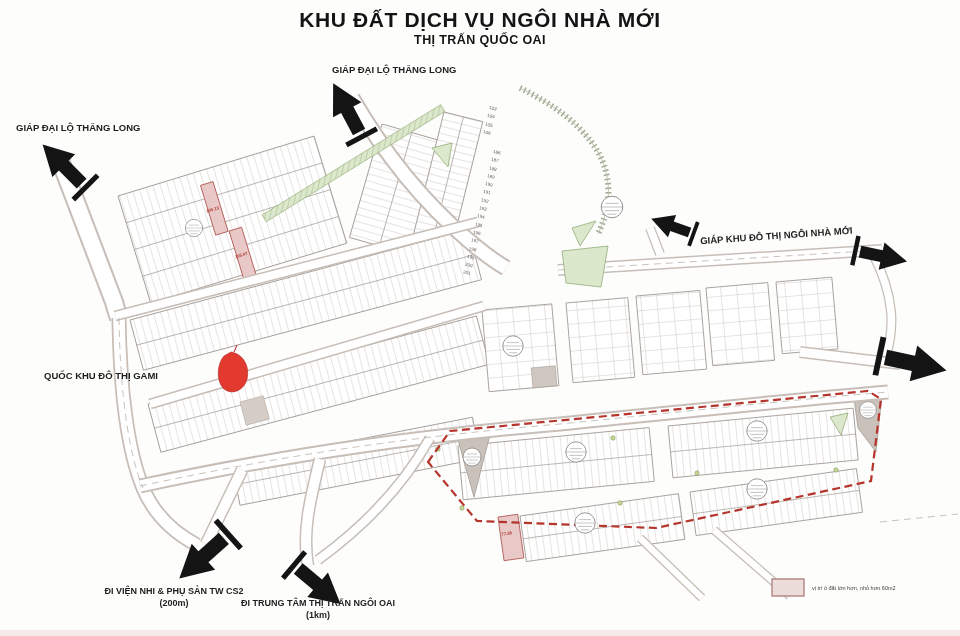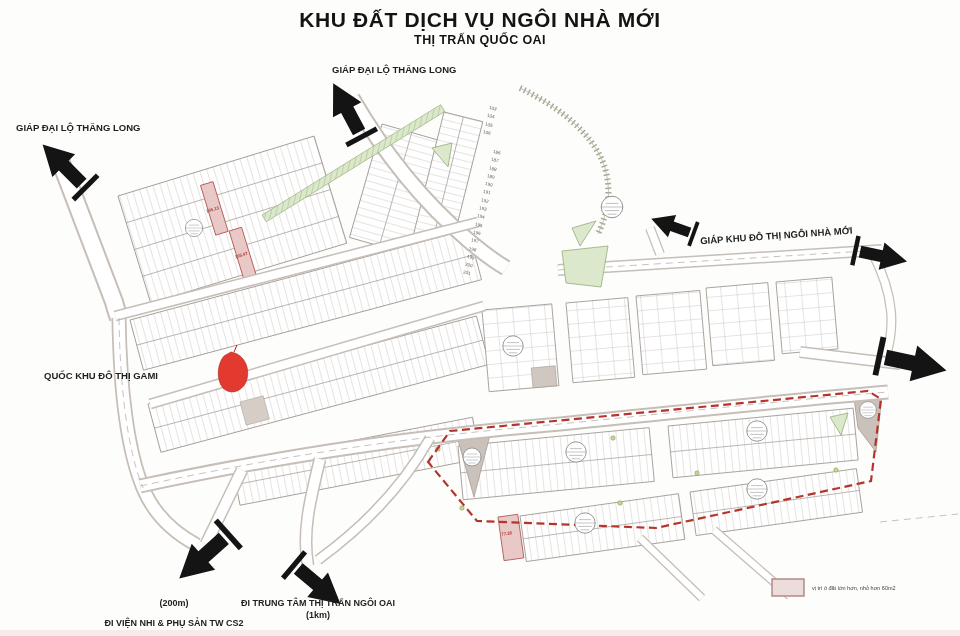--- a/index.html
+++ b/index.html
@@ -223,21 +223,21 @@
 </svg>
 
 <div class="ttl" id="title-main">KHU ĐẤT DỊCH VỤ NGÔI NHÀ MỚI</div>
 <div class="ttl" id="title-sub">THỊ TRẤN QUỐC OAI</div>
 
 <div class="edge" style="left:16px;top:122px;">GIÁP ĐẠI LỘ THĂNG LONG</div>
 <div class="edge" style="left:332px;top:64px;">GIÁP ĐẠI LỘ THĂNG LONG</div>
 <div class="edge" style="left:700px;top:230px;transform:rotate(-4deg);">GIÁP KHU ĐÔ THỊ NGÔI NHÀ MỚI</div>
 <div class="edge" style="left:44px;top:370px;">QUỐC KHU ĐÔ THỊ GAMI</div>
 
-<div class="edge2" style="left:174px;top:586px;margin-top:32px;">ĐI VIỆN NHI &amp; PHỤ SẢN TW CS2</div>
+<div class="edge2" style="left:174px;top:586px;">ĐI VIỆN NHI &amp; PHỤ SẢN TW CS2</div>
 <div class="edge2" style="left:174px;top:598px;">(200m)</div>
 <div class="edge2" style="left:318px;top:598px;">ĐI TRUNG TÂM THỊ TRẤN NGÔI OAI</div>
 <div class="edge2" style="left:318px;top:610px;">(1km)</div>
 
 <div class="col" style="left:490px;top:104px;">103
 104
 105
 106</div>
 <div class="col" style="left:494px;top:148px;">186
 187

